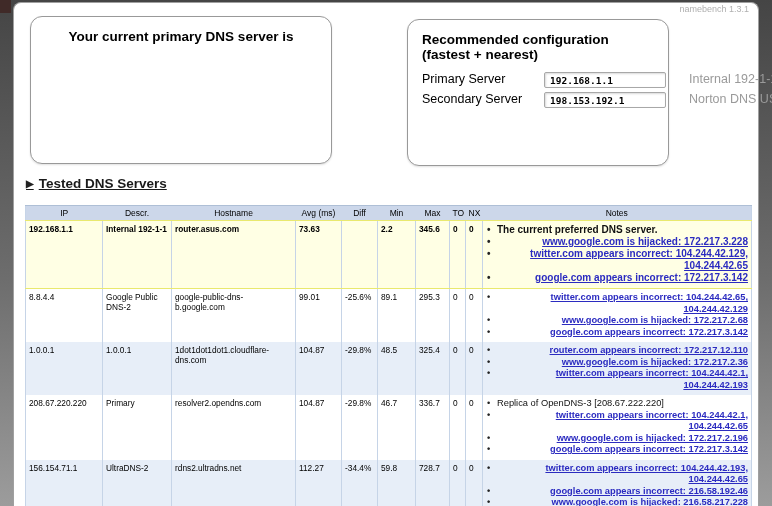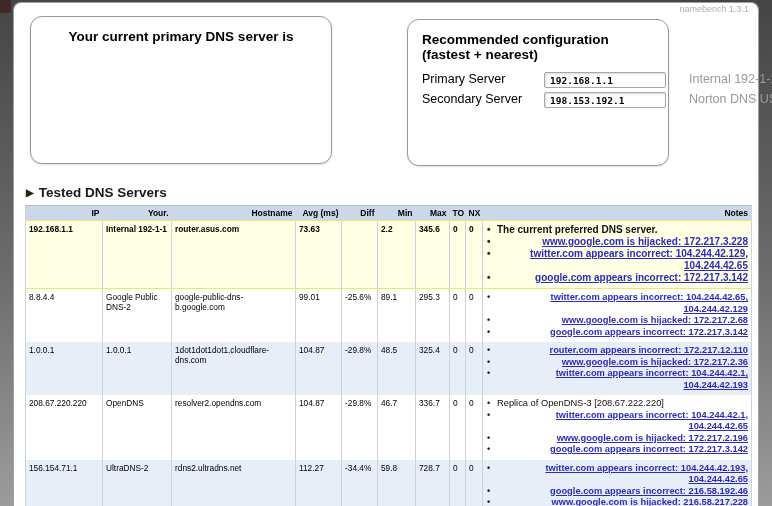--- a/index.html
+++ b/index.html
@@ -34,29 +34,29 @@
   .rec-row{ display:flex; margin-bottom:4px;gap:12px; }
   .rec-label{ width:110px; font-size:12.5px; color:#000; flex:none; }
   .rec-input{
     width:122px; flex:none; height:16px; border:1px solid #a8a8a8; border-radius:2px;
     box-shadow:inset 1px 1px 2px rgba(0,0,0,.15);
     font-family:"DejaVu Sans Mono", monospace; font-size:9.5px; font-weight:bold;
     color:#000; padding:1px 5px; background:#fff;
   }
   .rec-note{ margin-left:11px; font-size:12.5px; color:#9a9a9a; white-space:nowrap; }
 
-  .section-header{ position:absolute; left:12px; top:182px; font-size:13.5px; font-weight:bold; color:#1a1a1a; }
+  .section-header{ position:absolute; left:12px; top:173px; font-size:13.5px; font-weight:bold; color:#1a1a1a;text-decoration:underline; }
   .arrow-icon{ font-size:10px; position:relative; top:-1px; margin-right:5px; color:#222; }
 
   .table-wrap{ position:absolute; left:11px; top:202px; width:726px; }
   table.dns{ width:726px; border-collapse:collapse; table-layout:fixed;
              border-left:1px solid #c6d4e7; border-right:1px solid #c6d4e7; }
   table.dns th{
-    background:var(--header-bg,#ccd7ea); font-size:8.5px; font-weight:bold; color:#000;
-    text-align:right; padding:2px 3px; border-top:1px solid #aebfd6;
+    background:var(--header-bg,#ccd7ea); font-size:8.5px; font-weight:normal; color:#000;
+    text-align:center; padding:2px 3px; border-top:1px solid #aebfd6;
   }
   table.dns td{
     vertical-align:top; padding:3px 3px 4px 3px;
     border-left:1px solid #c6d4e7; font-size:8.3px; color:#000;
     word-wrap:break-word; overflow-wrap:break-word;
   }
   table.dns td:first-child{ border-left:none; }
   td.c-ip{ font-size:10.5px; }
   td.c-avg, td.c-diff, td.c-min, td.c-max{ font-size:10.5px; }
   td.c-to, td.c-nx{ font-size:9.5px; }
@@ -114,21 +114,21 @@
           <col style="width:36px">
           <col style="width:38px">
         <col style="width:34px">
           <col style="width:16px">
           <col style="width:17px">
         <col style="width:269px">
       </colgroup>
       <thead>
         <tr>
           <th>IP</th>
-          <th>Your.</th>
+          <th>Descr.</th>
           <th>Hostname</th>
           <th>Avg (ms)</th>
           <th>Diff</th>
           <th>Min</th>
           <th>Max</th>
           <th>TO</th>
           <th>NX</th>
           <th>Notes</th>
         </tr>
       </thead>
@@ -186,21 +186,21 @@
       <ul class="note-list">
                 <li class="link">router.com appears incorrect: 172.217.12.110</li>
                 <li class="link">www.google.com is hijacked: 172.217.2.36</li>
                 <li class="link">twitter.com appears incorrect: 104.244.42.1, 104.244.42.193</li>
               </ul>
     </td>
   </tr>
 
   <tr>
     <td class="c-ip">208.67.220.220</td>
-    <td class="c-descr">OpenDNS</td>
+    <td class="c-descr">Primary</td>
     <td class="c-hostname">resolver2.opendns.com</td>
     <td class="c-avg">104.87</td>
     <td class="c-diff">-29.8%</td>
     <td class="c-min">46.7</td>
     <td class="c-max">336.7</td>
     <td class="c-to">0</td>
     <td class="c-nx">0</td>
     <td class="c-notes">
       <ul class="note-list">
                 <li>Replica of OpenDNS-3 [208.67.222.220]</li>

